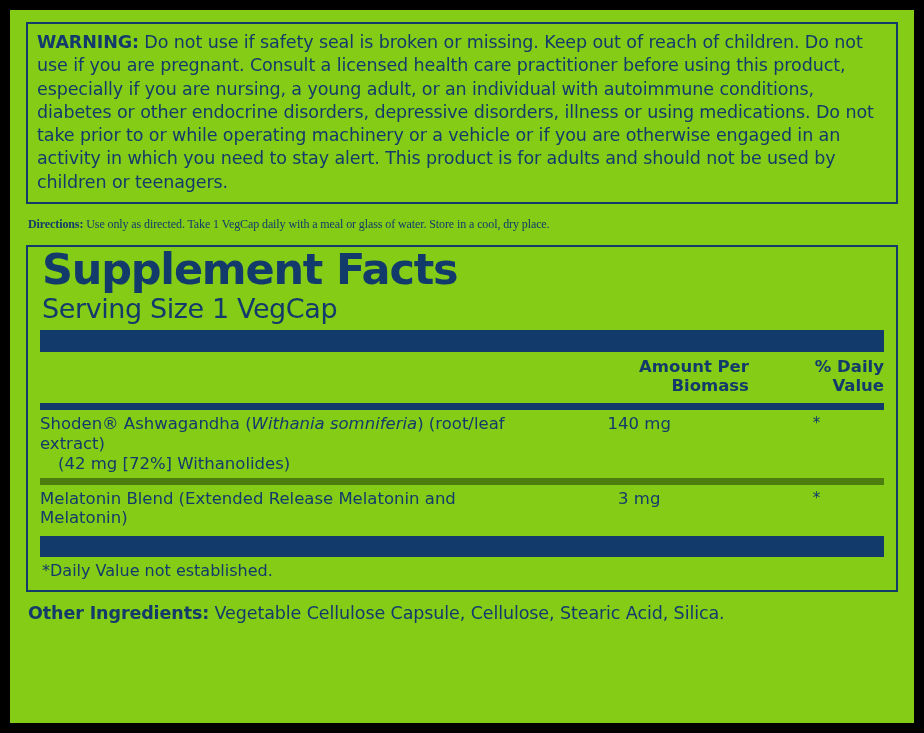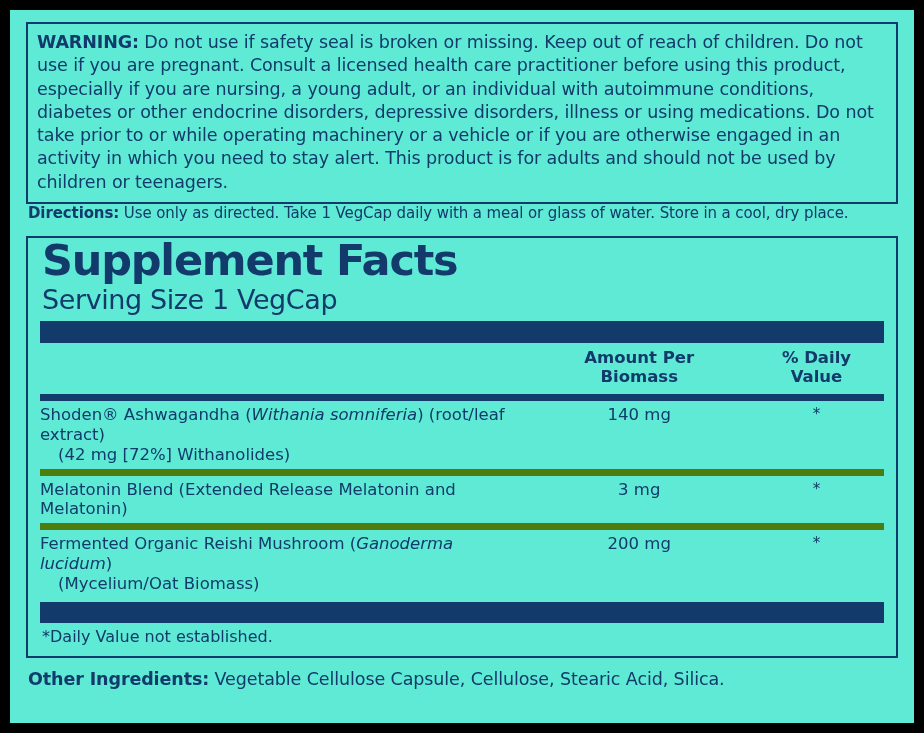--- a/index.html
+++ b/index.html
@@ -12,46 +12,47 @@
     height: 733px;
     font-family: "DejaVu Sans", "Liberation Sans", sans-serif;
     overflow: hidden;
   }
   .label-page {
     position: absolute;
     left: 10px;
     top: 10px;
     width: 904px;
     height: 713px;
-    background: #5eead4;
+    background: #84cc16;
     box-sizing: border-box;
     padding: 8px 14px 0 14px;
     color: #123a6b;
   }
   .warning-box {
     border: 2px solid #123a6b;
     box-sizing: border-box;
     padding: 7px 9px 8px 9px;
     margin: 4px 2px 0 2px;
   }
   .warning-text {
     font-size: 17.5px;
     line-height: 1.33;
     color: #123a6b;
     letter-spacing: -0.1px;
   }
   .warning-text b {
     font-weight: bold;
   }
   .directions {
-    margin: 0 4px 0 4px;
-    font-size: 15px;
+    margin: 13px 4px 0 4px;
+    font-size: 12px;
     line-height: 1.33;
     color: #123a6b;
     letter-spacing: -0.1px;
+    font-family: Liberation Serif, serif;
   }
   .directions b { font-weight: bold; }
 
   .sf-box {
     border: 2px solid #123a6b;
     box-sizing: border-box;
     margin: 12px 2px 0 2px;
     padding: 1px 12px 10px 12px;
   }
   .sf-title {
@@ -86,21 +87,21 @@
   }
   table.sf-table {
     width: 100%;
     border-collapse: collapse;
     font-size: 16.5px;
     color: #123a6b;
   }
   table.sf-table th {
     font-weight: bold;
     font-size: 16.5px;
-    text-align: center;
+    text-align: right;
     padding: 6px 0 7px 0;
     vertical-align: top;
     line-height: 1.15;
     margin-top: 8px;
   }
   table.sf-table td {
     vertical-align: top;
     padding: 4px 0 4px 0;
     line-height: 1.2;
   }
@@ -175,28 +176,20 @@
           <td class="col-amt">140 mg</td>
           <td class="col-dv dv-star">*</td>
         </tr>
         <tr class="row-line">
           <td class="col-name">
             <span>Melatonin Blend (Extended Release Melatonin and Melatonin)</span><span class="ital"></span><span></span>
           </td>
           <td class="col-amt">3 mg</td>
           <td class="col-dv dv-star">*</td>
         </tr>
-        <tr class="row-line">
-          <td class="col-name">
-            <span>Fermented Organic Reishi Mushroom (</span><span class="ital">Ganoderma lucidum</span><span>)</span>
-            <span class="sub-line">(Mycelium/Oat Biomass)</span>
-          </td>
-          <td class="col-amt">200 mg</td>
-          <td class="col-dv dv-star">*</td>
-        </tr>
       </tbody>
     </table>
 
     <div class="bar-bottom"></div>
     <div class="footnote">*Daily Value not established.</div>
   </div>
 
   <div class="other-ing"><b>Other Ingredients:</b><span> Vegetable Cellulose Capsule, Cellulose, Stearic Acid, Silica.</span></div>
 
 </div>

